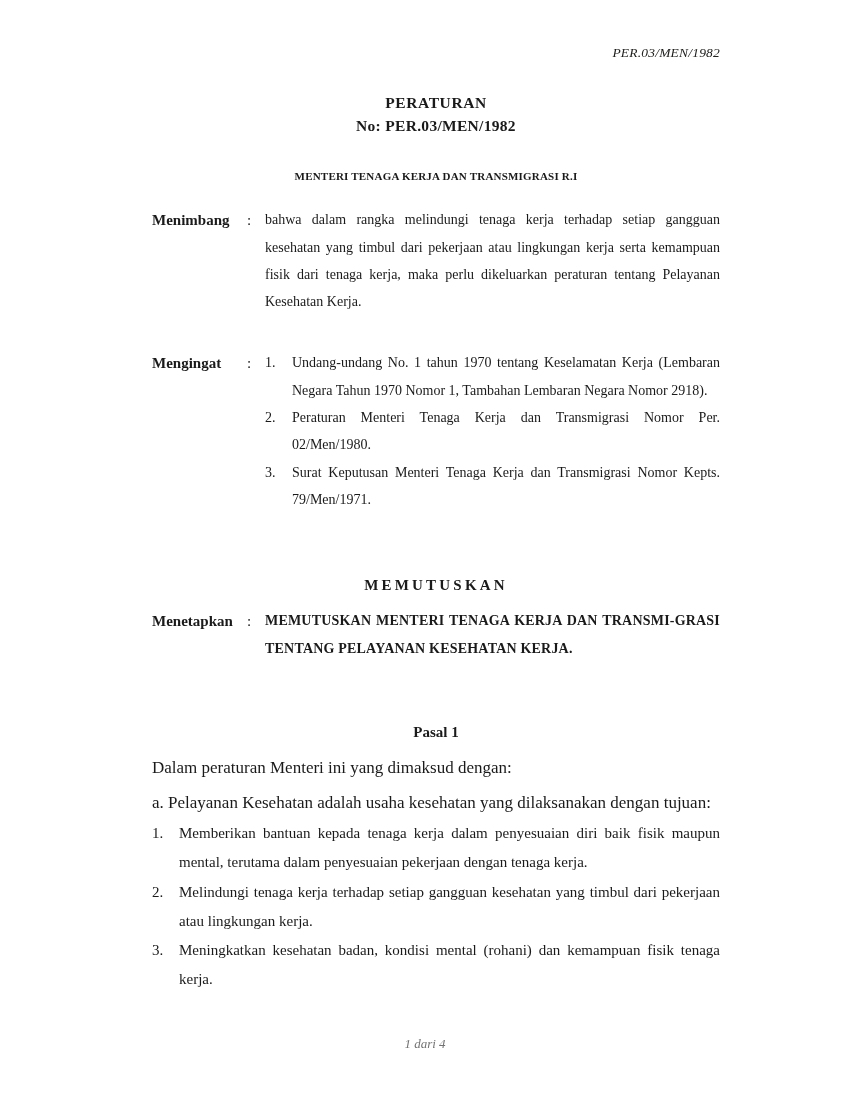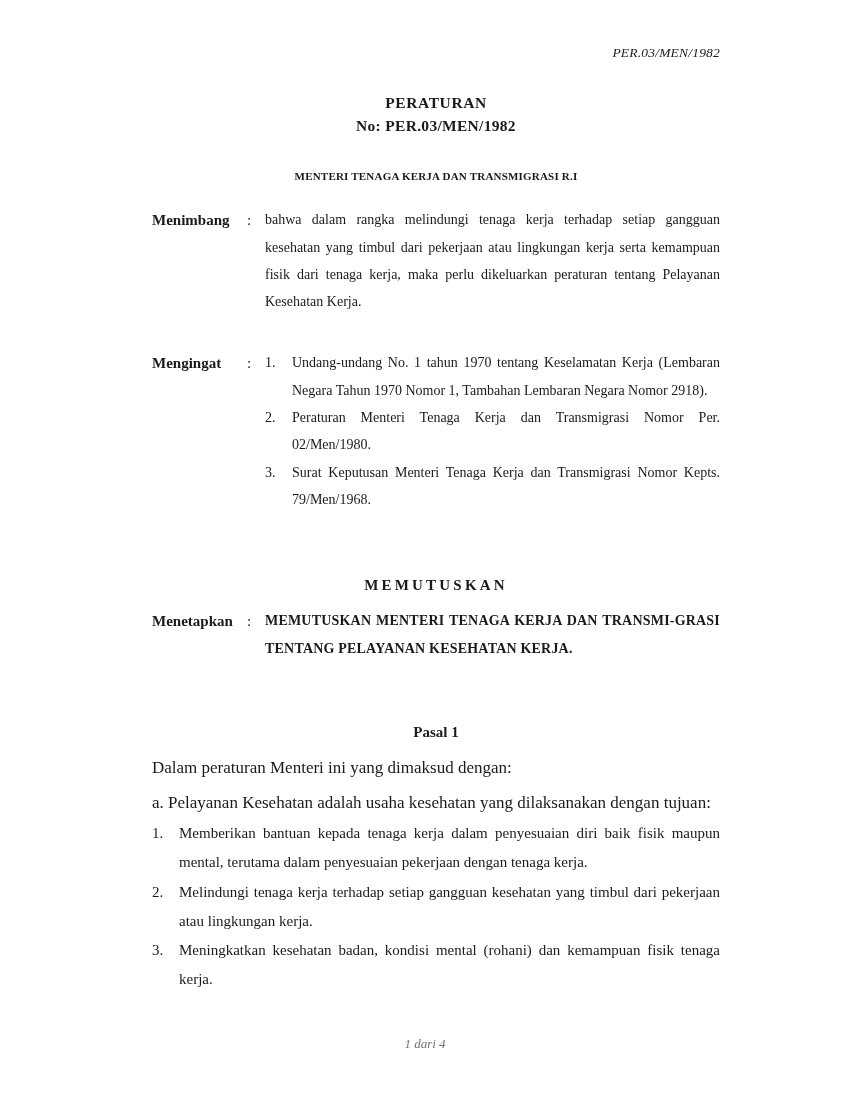--- a/index.html
+++ b/index.html
@@ -214,21 +214,21 @@
           <li>
             <span class="marker">1.</span>
             <span class="item-text">Undang-undang No. 1 tahun 1970 tentang Keselamatan Kerja (Lembaran Negara Tahun 1970 Nomor 1, Tambahan Lembaran Negara Nomor 2918).</span>
           </li>
           <li>
             <span class="marker">2.</span>
             <span class="item-text">Peraturan Menteri Tenaga Kerja dan Transmigrasi Nomor Per. 02/Men/1980.</span>
           </li>
           <li>
             <span class="marker">3.</span>
-            <span class="item-text">Surat Keputusan Menteri Tenaga Kerja dan Transmigrasi Nomor Kepts. 79/Men/1968.</span>
+            <span class="item-text">Surat Keputusan Menteri Tenaga Kerja dan Transmigrasi Nomor Kepts. 79/Men/1971.</span>
           </li>
         </ol>
       </div>
     </div>
 
     <div class="memutuskan">MEMUTUSKAN</div>
 
     <div class="decide">
       <div class="clause-label">Menetapkan</div>
       <div class="clause-colon">:</div>

